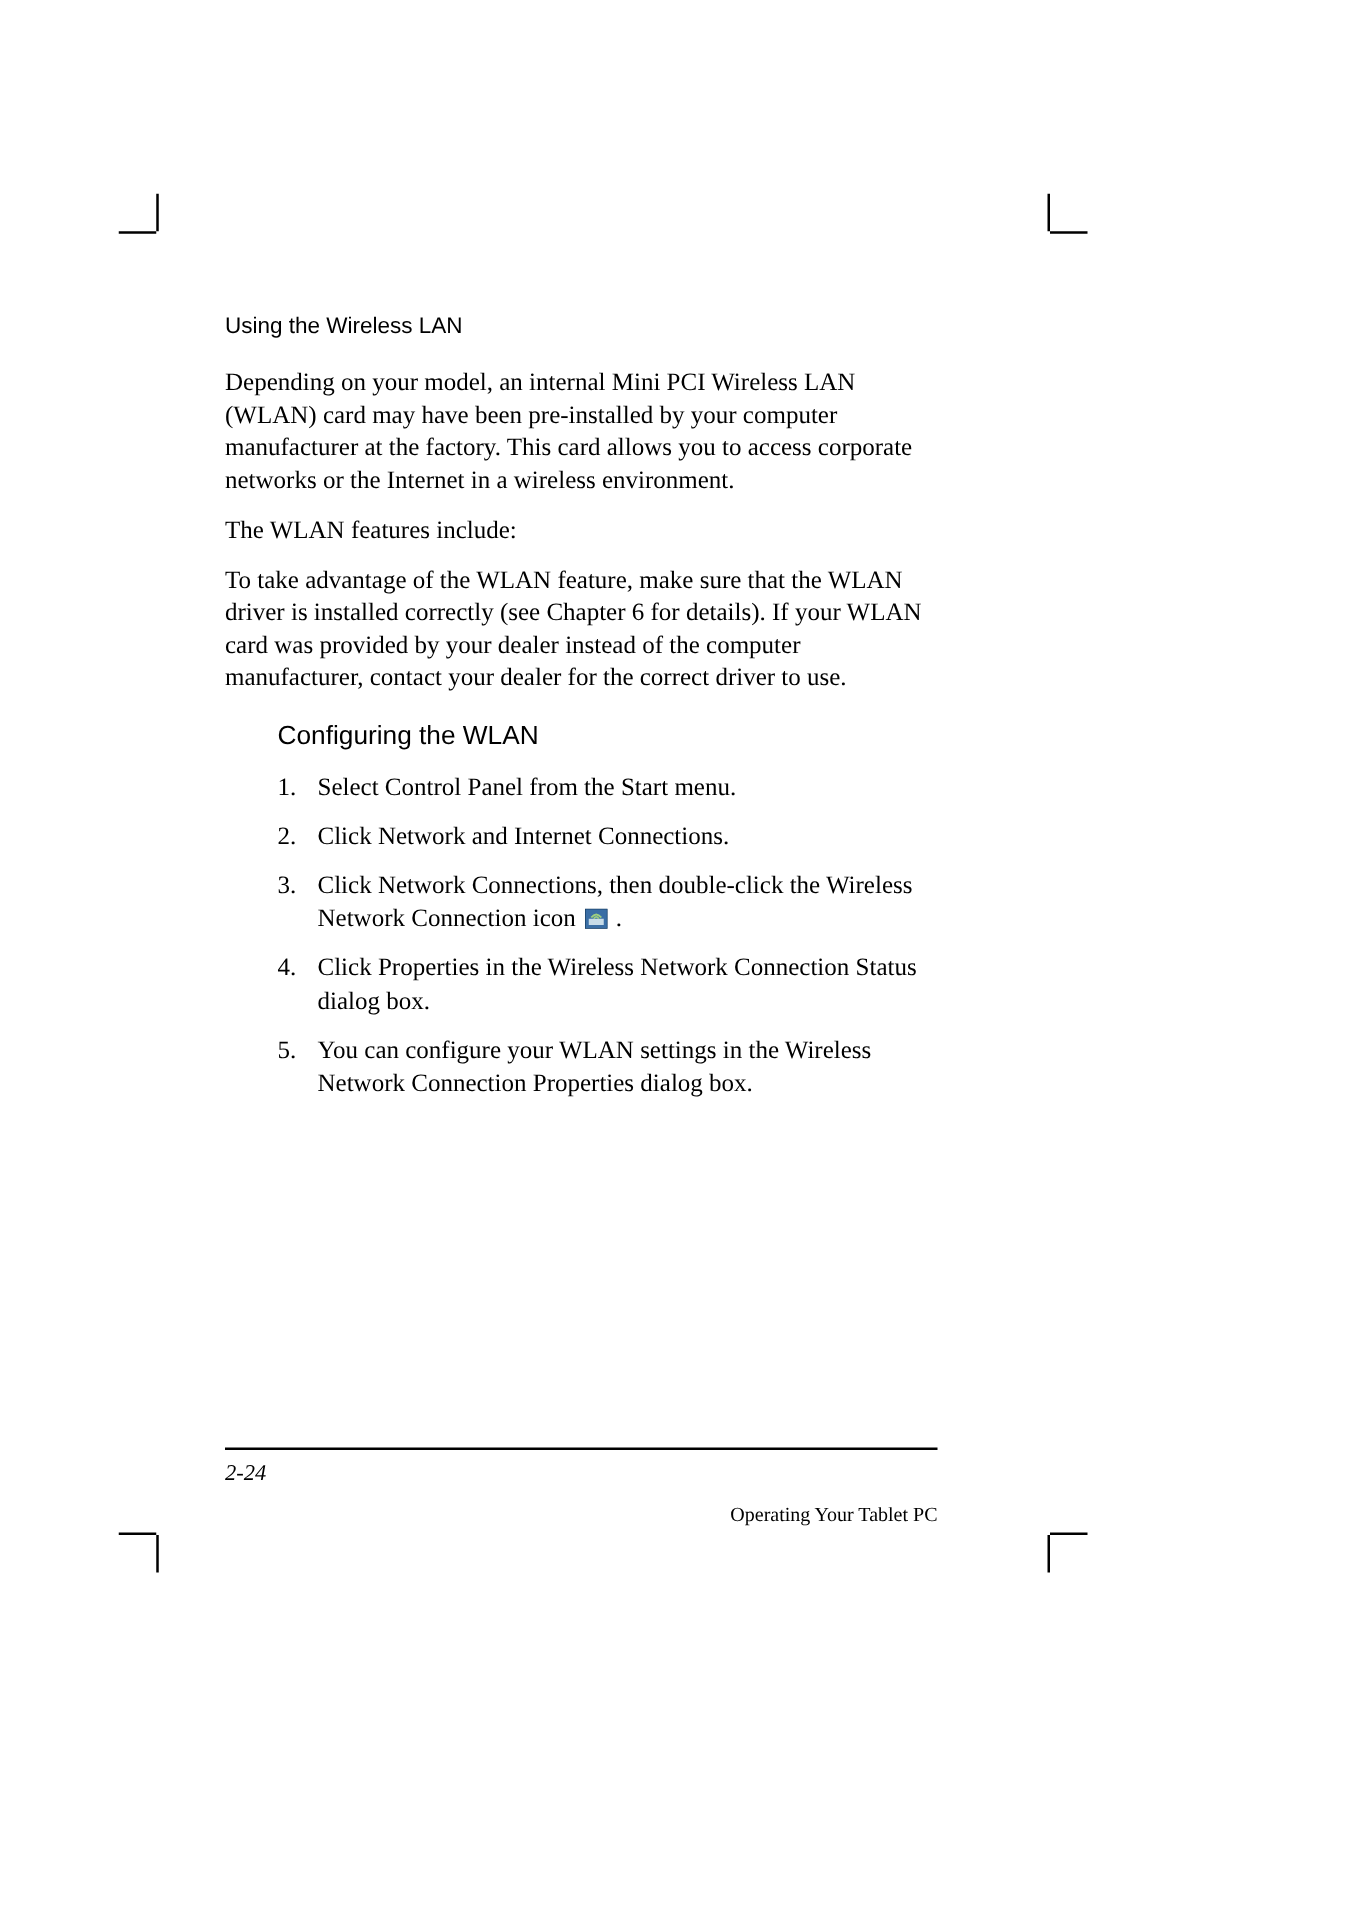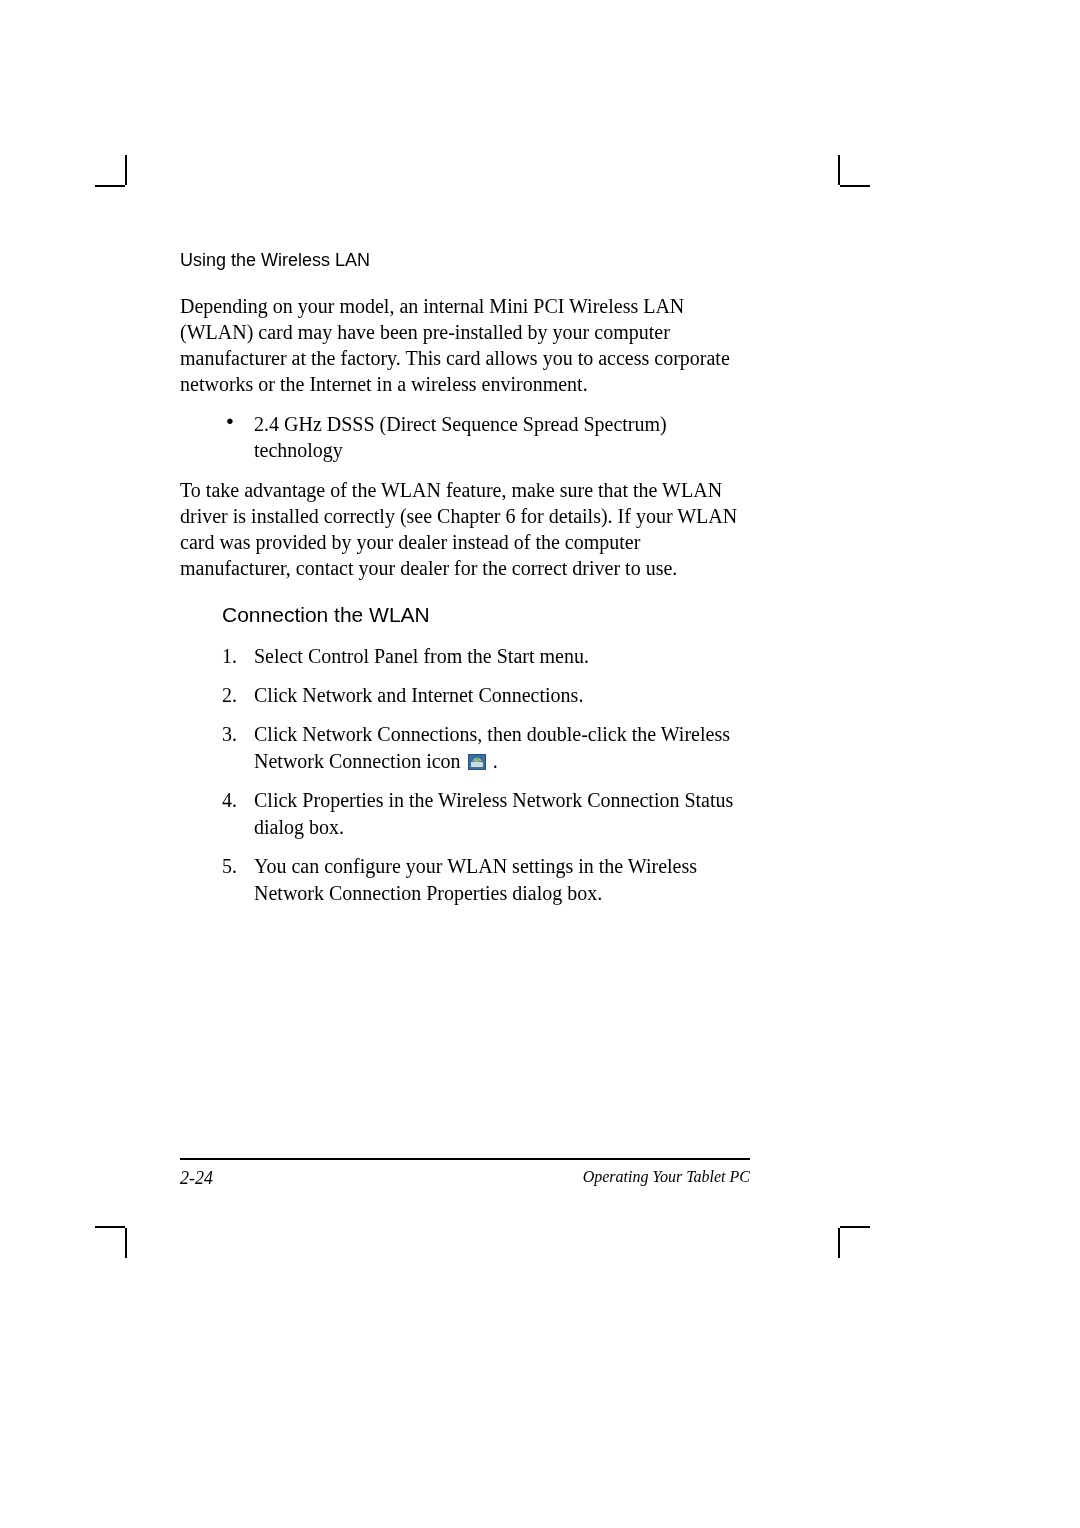--- a/index.html
+++ b/index.html
@@ -110,53 +110,52 @@
     }
     .footer-left {
       position: absolute;
       top: 1168px;
       left: 180px;
       font-style: italic;
       font-size: 18px;
     }
     .footer-right {
       position: absolute;
-      top: 1168px;
+      top: 1204px;
       left: 180px;
       width: 570px;
       text-align: right;
-      font-style: italic;
       font-size: 16px;
     }
   </style>
 </head>
 <body>
 
 <div class="crop-mark crop-tl-h"></div>
 <div class="crop-mark crop-tl-v"></div>
 <div class="crop-mark crop-tr-h"></div>
 <div class="crop-mark crop-tr-v"></div>
 <div class="crop-mark crop-bl-h"></div>
 <div class="crop-mark crop-bl-v"></div>
 <div class="crop-mark crop-br-h"></div>
 <div class="crop-mark crop-br-v"></div>
 
 <div class="page">
   <div class="h1">Using the Wireless LAN</div>
 
   <p class="body-text">Depending on your model, an internal Mini PCI Wireless LAN (WLAN) card may have been pre-installed by your computer manufacturer at the factory. This card allows you to access corporate networks or the Internet in a wireless environment.</p>
 
+  <p class="body-text">The WLAN features include:</p>
 
   <ul class="bullets">
-    <li>2.4 GHz DSSS (Direct Sequence Spread Spectrum) technology</li>
   </ul>
 
   <p class="body-text">To take advantage of the WLAN feature, make sure that the WLAN driver is installed correctly (see Chapter 6 for details). If your WLAN card was provided by your dealer instead of the computer manufacturer, contact your dealer for the correct driver to use.</p>
 
-  <div class="h2 h2-indent">Connection the WLAN</div>
+  <div class="h2 h2-indent">Configuring the WLAN</div>
 
 
   <ol class="steps">
     <li>
       <span>Select </span><span class="b">Control Panel</span><span> from the </span><span class="b">Start</span><span> menu.</span>
     </li>
     <li>
       <span>Click </span><span class="b">Network and Internet Connections</span><span>.</span>
     </li>
     <li>

